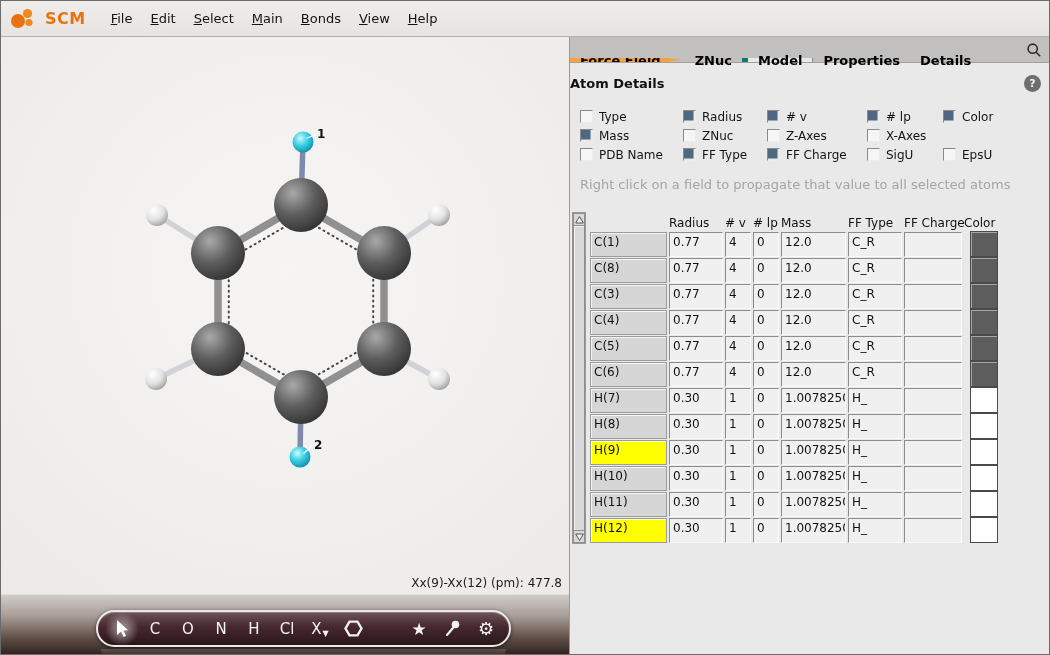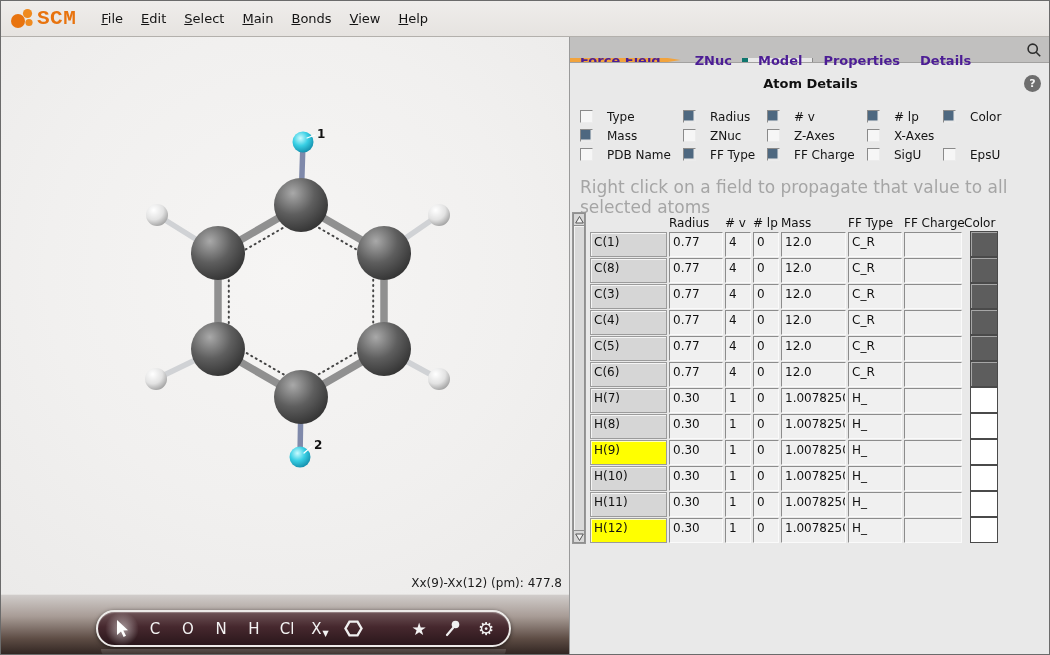--- a/index.html
+++ b/index.html
@@ -11,21 +11,21 @@
   }
 
   
   .menubar{
     position:absolute; left:0; top:0; width:1050px; height:36px;
     background:linear-gradient(#efedeb,#e6e3e0);
     border-bottom:1px solid #b3b0ac;
     display:flex; align-items:center; gap:2px; padding-left:8px;
   }
   .logo{ display:flex; align-items:center; margin-right:14px; }
-  .logo-text{ font-size:21px; font-weight:bold; color:#e8730e; letter-spacing:.5px; margin-left:2px;font-family:Liberation Mono, monospace;}
+  .logo-text{ font-size:16px; font-weight:bold; color:#e8730e; letter-spacing:.5px; margin-left:10px;}
   .menu-item{ padding:4px 9px; font-size:13px; color:#141414; cursor:default;}
   .menu-label{ display:inline-block; }
   .menu-label::first-letter{ text-decoration:underline; }
 
   
   .viewport{
     position:absolute; left:0; top:36px; width:568px; height:557px;
     background:radial-gradient(circle at 50% 42%, #f6f5f4 0%, #f1f0ef 55%, #ebeae9 100%);
   }
   .status-text{
@@ -65,52 +65,52 @@
 
   
   .right-panel{
     position:absolute; left:568px; top:36px; width:482px; height:619px;
     background:#e9e9e9; border-left:1px solid #9a9a9a;
   }
   .tabbar{
     height:26px; background:#c1c0bf; border-bottom:1px solid #a2a1a0;
     display:flex; align-items:stretch; position:relative;
   }
-  .tab{ font-weight:bold; font-size:13px; color:#4c1d95; display:flex; align-items:center; padding:0 10px; cursor:default;margin-top:21px;}
+  .tab{ font-weight:bold; font-size:13px; color:#000000; display:flex; align-items:center; padding:0 10px; cursor:default;margin-top:21px;}
   .tab.accent{
     background:#f2a33c; padding-right:20px; margin-right:4px;
     clip-path:polygon(0 0, calc(100% - 13px) 0, 100% 50%, calc(100% - 13px) 100%, 0 100%);
   }
   .tab.active{ background:#e9e9e9; border-left:6px solid #0f766e; border-right:1px solid #8a8a8a; }
   .search-btn{ margin-left:auto; display:flex; align-items:center; padding:0 9px; }
 
-  .panel-title-row{ position:relative; margin-top:10px; height:20px; display:flex; align-items:center; justify-content:center; }
+  .panel-title-row{ position:relative; margin-top:10px; height:20px; display:flex; align-items:center; }
   .panel-title{ font-size:13px; font-weight:bold; color:#111; }
   .help-btn{
     position:absolute; right:10px; top:2px; width:17px; height:17px; border-radius:50%;
     background:#6e6e6e; color:#f2f2f2; font-size:11px; font-weight:bold;
     display:flex; align-items:center; justify-content:center; cursor:default;
   }
 
   .cb-grid{ margin:14px 0 0 10px; }
   .cb-row{ display:flex; height:19px; align-items:center; }
-  .cb-item{ display:flex; align-items:center; gap:14px; }
+  .cb-item{ display:flex; align-items:center; gap:6px; }
   .cb-item:nth-child(1){ width:103px; }
   .cb-item:nth-child(2){ width:84px; }
   .cb-item:nth-child(3){ width:100px; }
   .cb-item:nth-child(4){ width:76px; }
   .cb-item:nth-child(5){ width:90px; }
   .cb-box{
     width:13px; height:13px; background:#f6f6f6;
     border:1px solid; border-color:#8a8a8a #ececec #ececec #8a8a8a; flex:none;
   }
   .cb-box.checked{ background:#4e6880; box-shadow:inset -1.5px -1.5px 0 #e8e8e8; }
   .cb-label{ font-size:12px; color:#141414; white-space:nowrap; }
 
-  .hint{ margin:13px 16px 0 10px; font-size:17px; color:#a5a5a5; }
+  .hint{ margin:13px 16px 0 10px; font-size:13px; color:#a5a5a5; }
 
   
   .vscroll{
     position:absolute; left:2px; top:175px; width:14px; height:332px;
     background:#c9c9c9; border:1px solid #979797; display:flex; flex-direction:column;
   }
   .vs-arrow{ height:13px; background:#d8d8d8; border:1px solid #8f8f8f; display:flex; align-items:center; justify-content:center; flex:none;}
   .vs-thumb{ flex:1; background:#d9d9d9; border-left:1px solid #8f8f8f; border-right:1px solid #8f8f8f; box-shadow:inset 1px 1px 0 #f3f3f3; }
 
   .table-wrap{ position:absolute; left:20px; top:179px; width:409px; }

